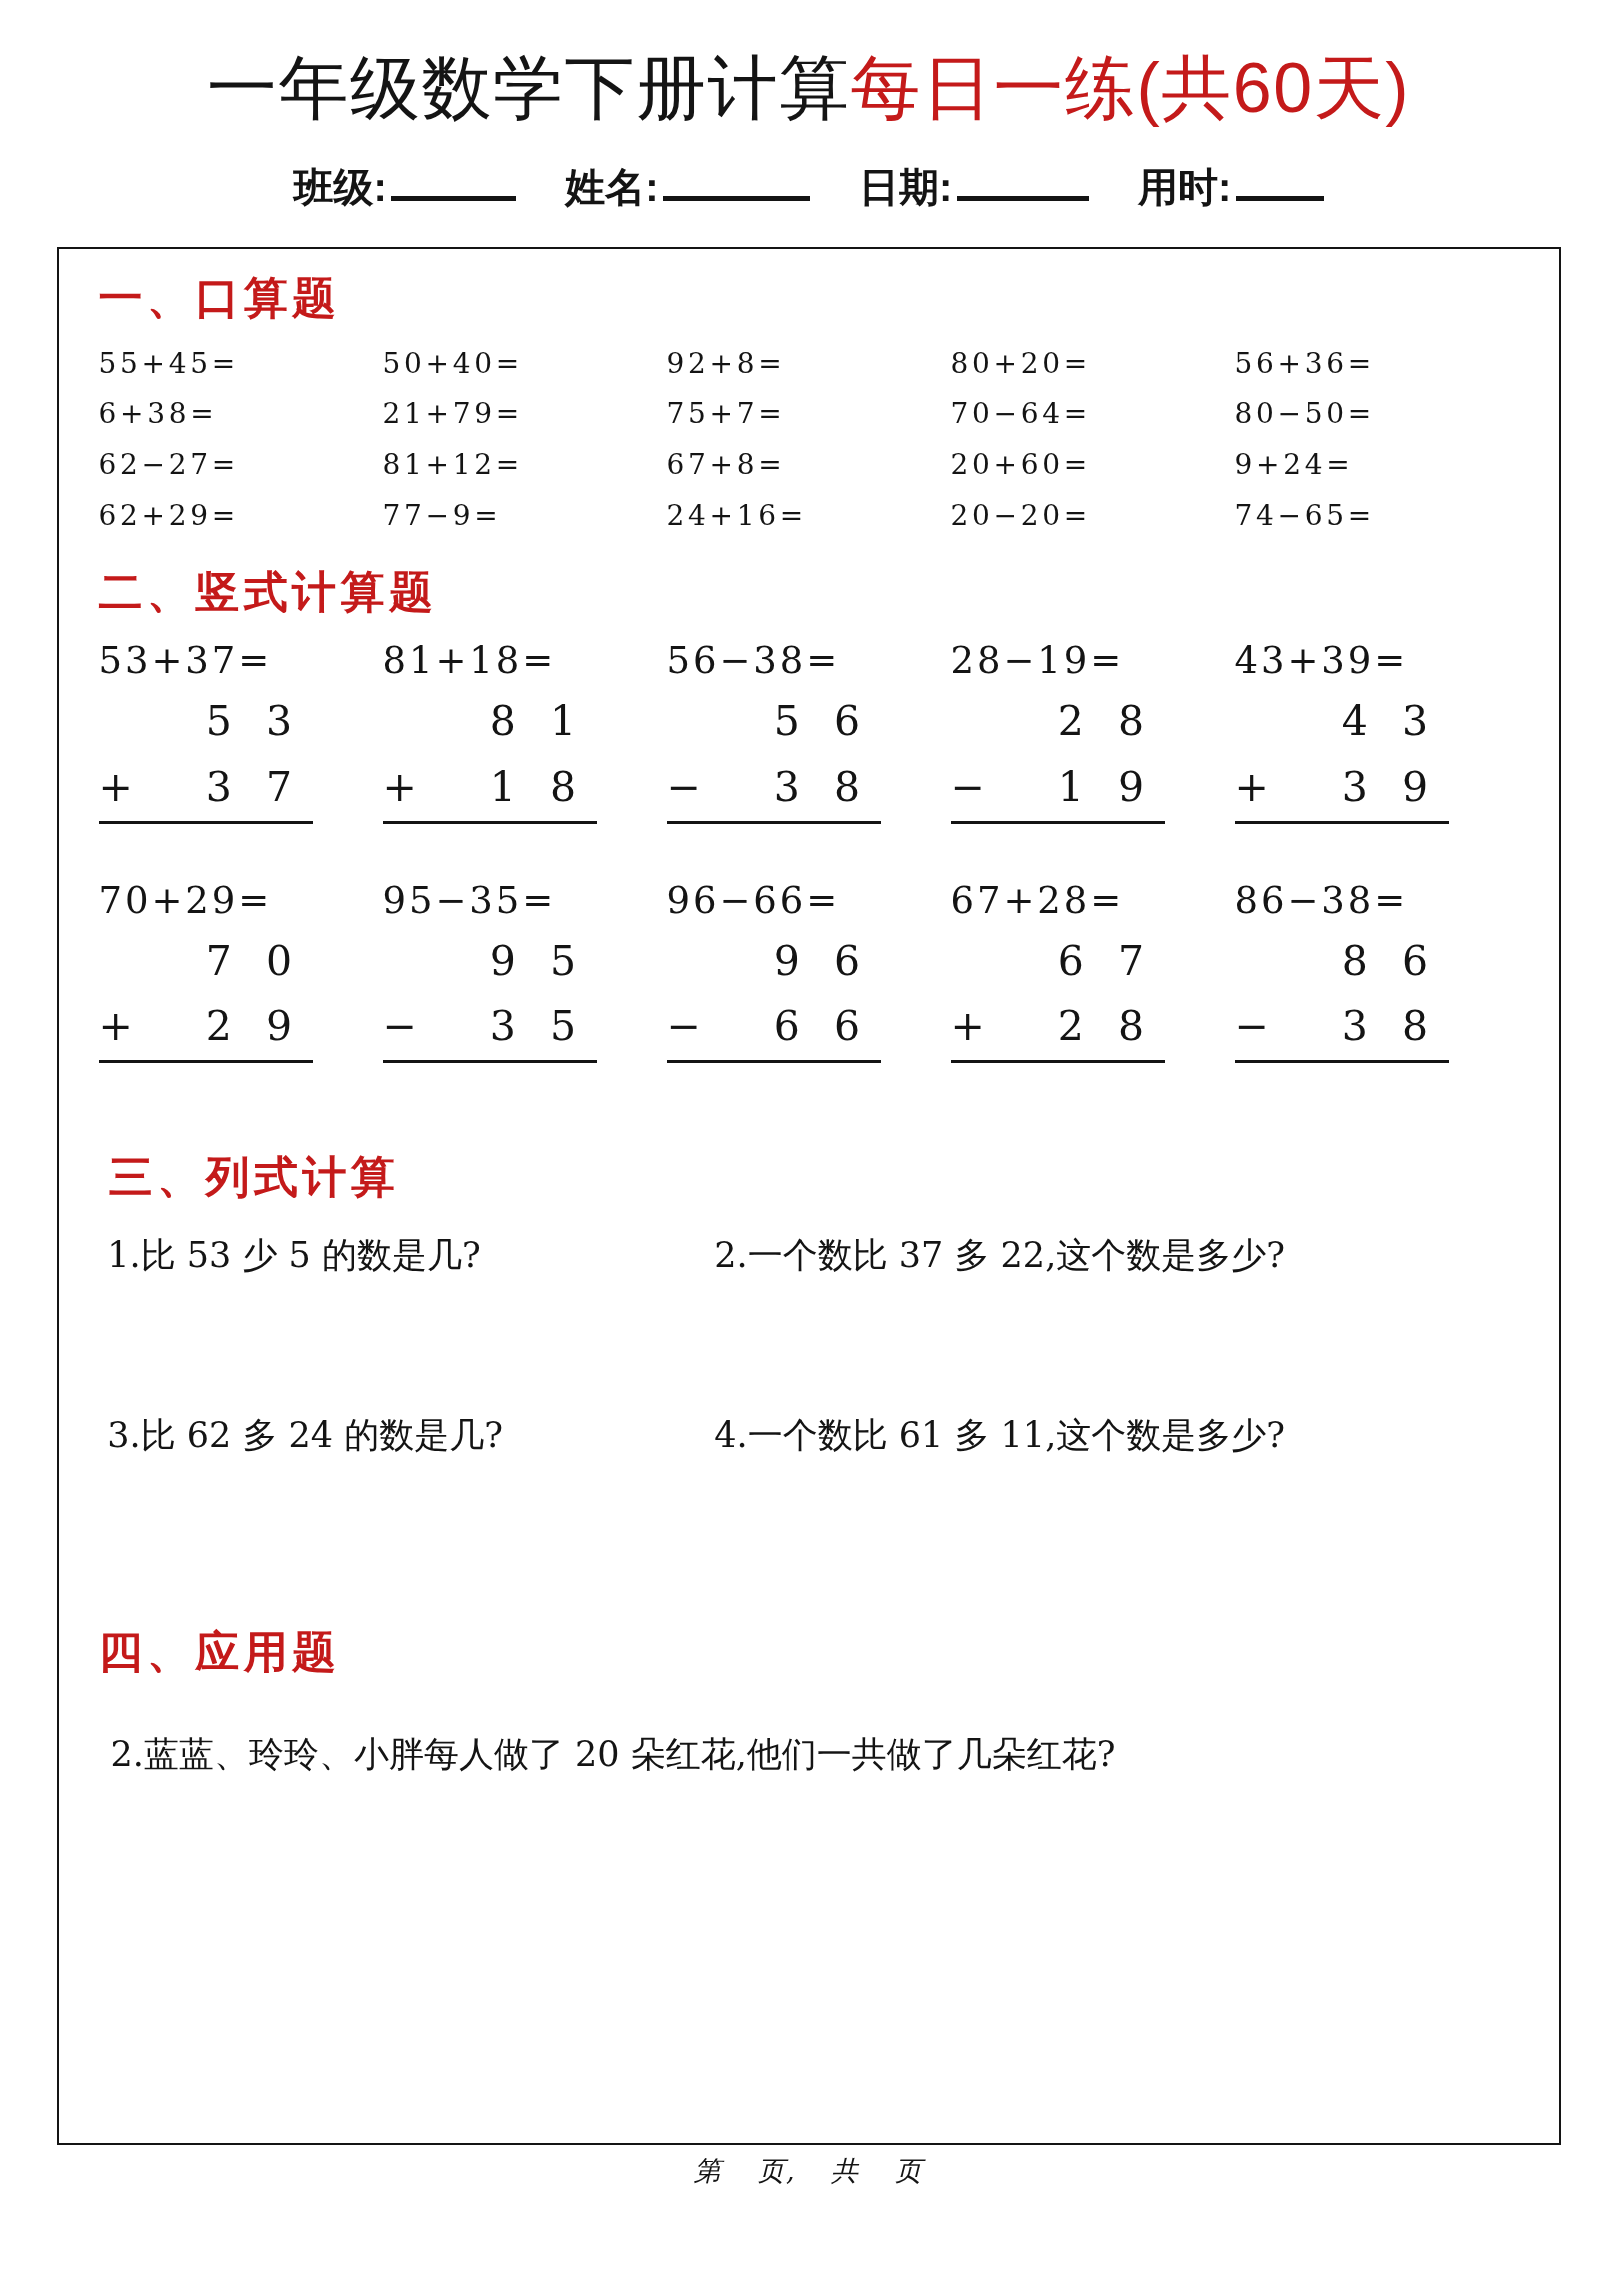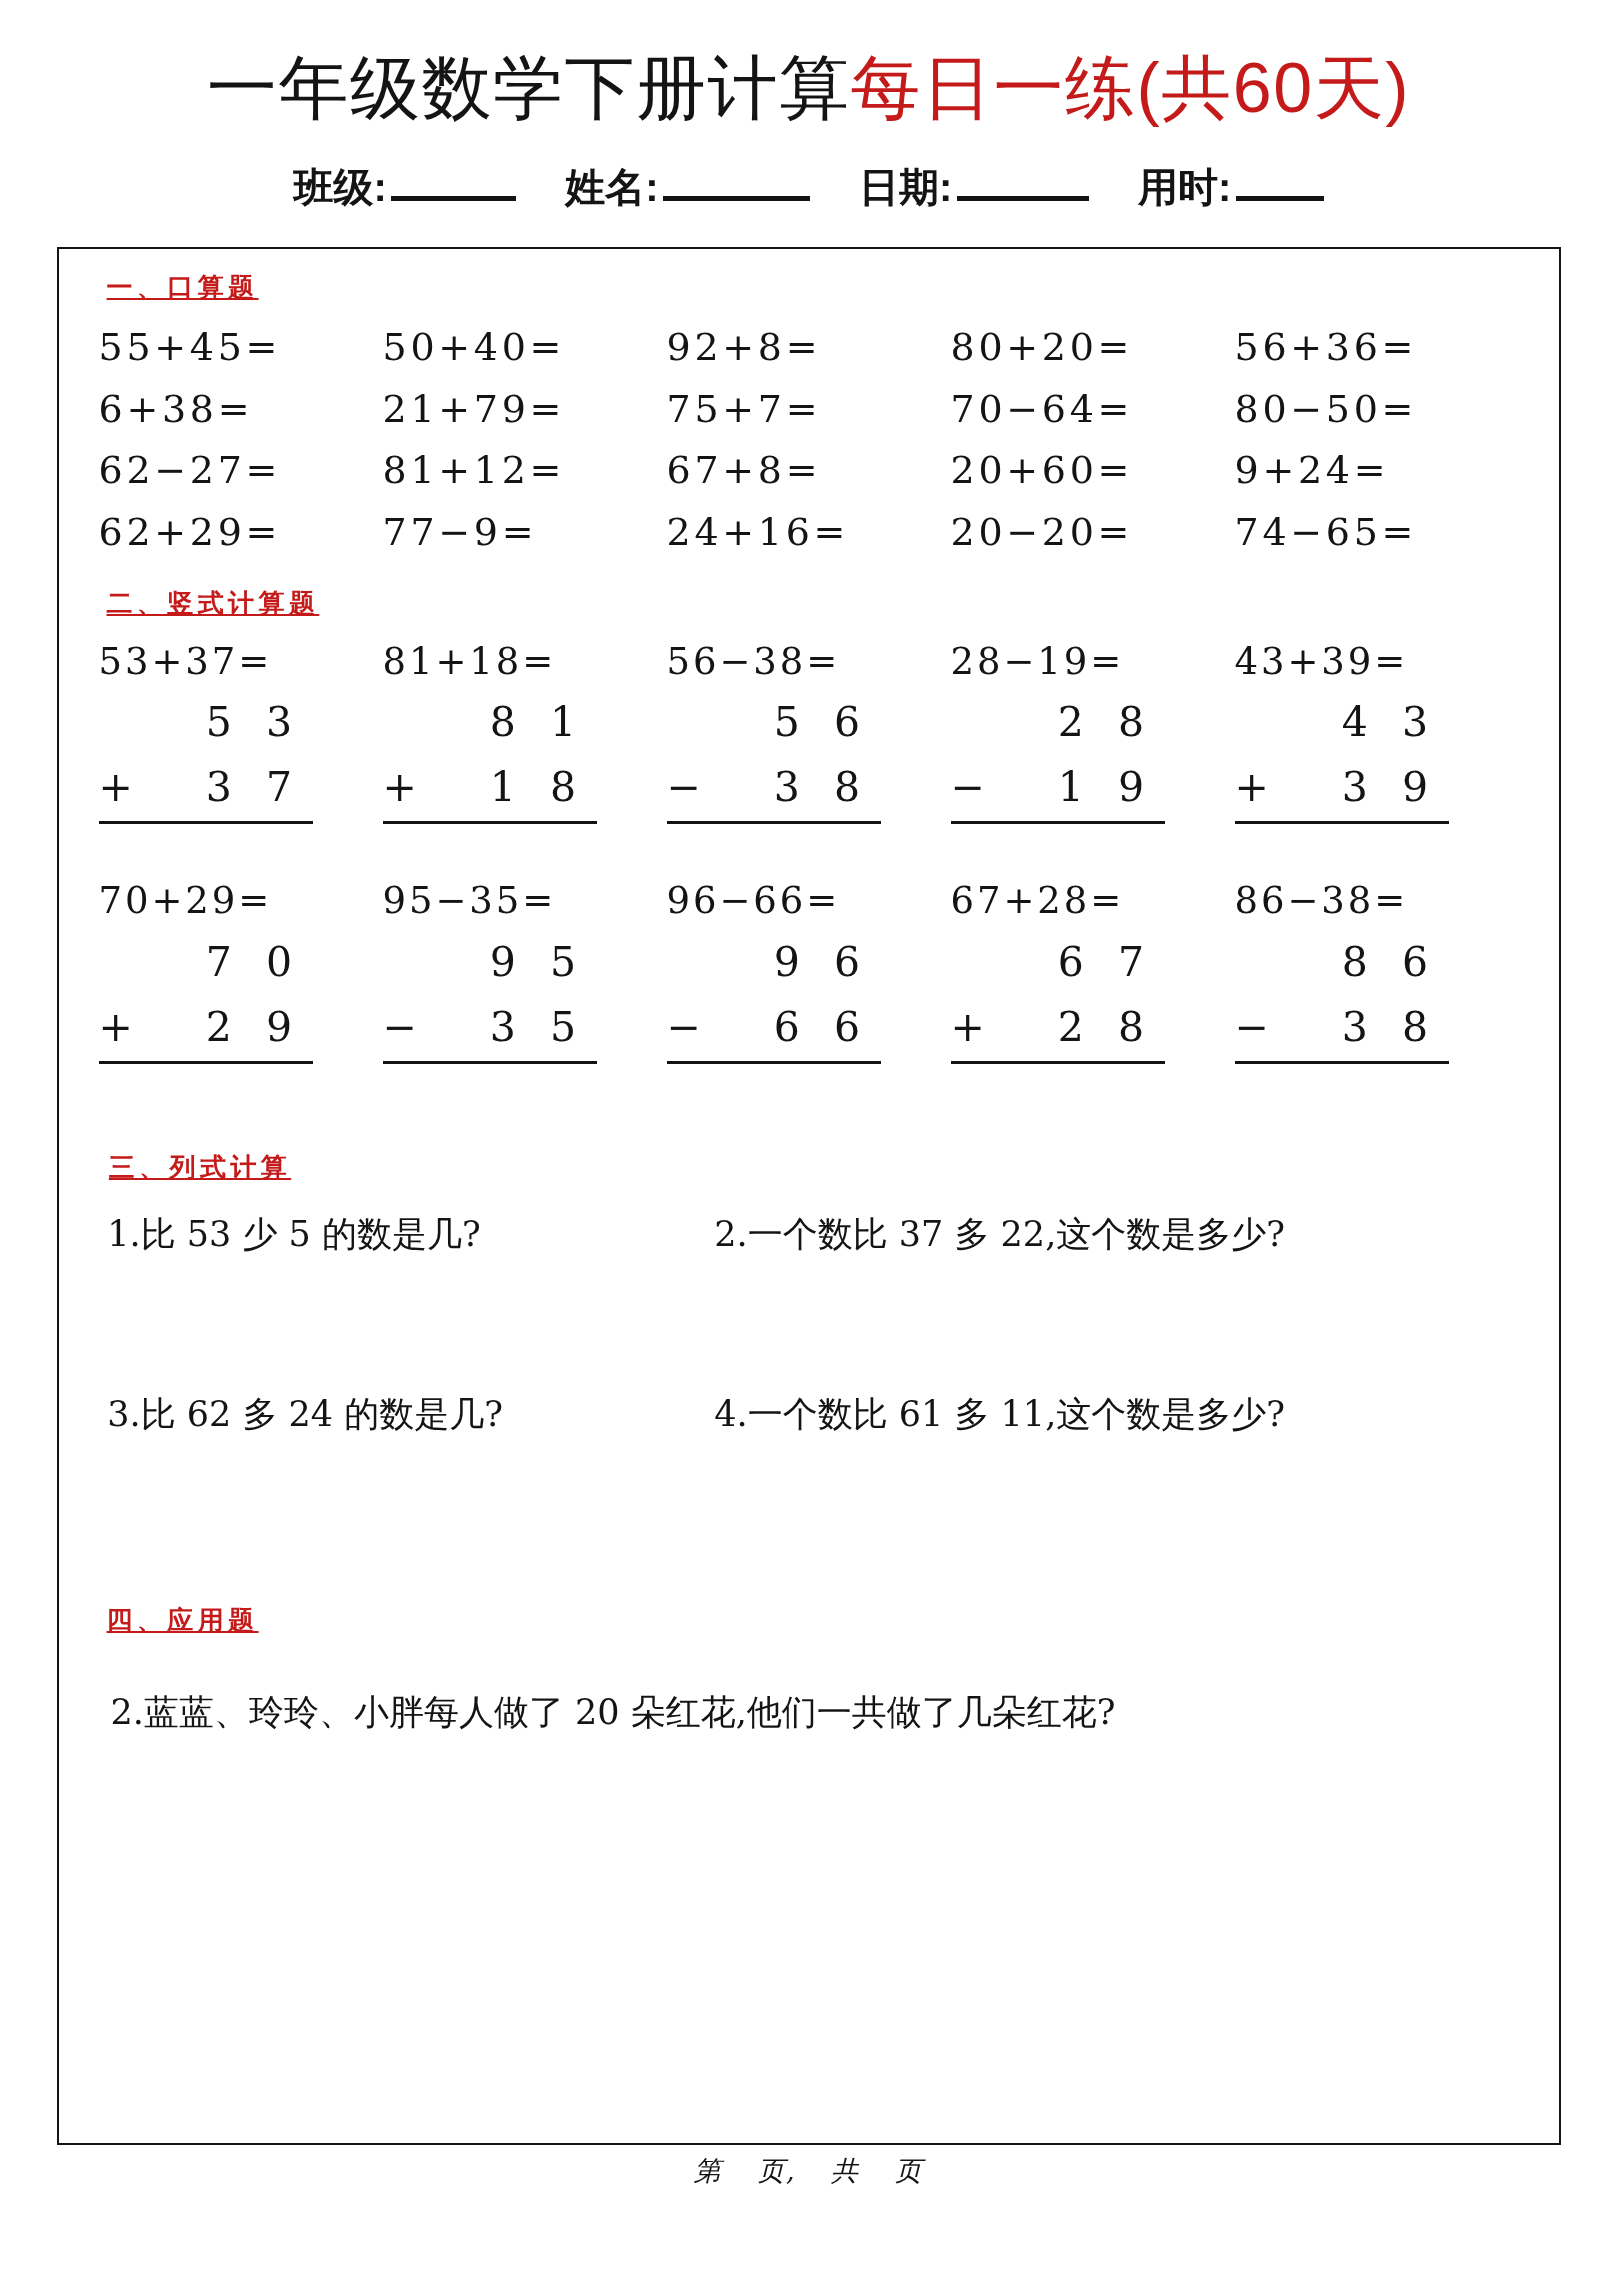--- a/index.html
+++ b/index.html
@@ -44,39 +44,38 @@
   
   .sheet {
     box-sizing:border-box;
     width:1504px; height:1898px;
     margin:32px auto 0 auto;
     border:2.9px solid #141414;
     padding:0 40px;
     overflow:hidden;
   }
   .sec-heading {
-    margin:8px;
+    margin:0;
     font-family:"Liberation Sans", sans-serif;
     font-weight:bold;
-    font-size:26px; line-height:1.2;
+    font-size:44px; line-height:1.2;
     letter-spacing:4.4px;
     color:#c41a1a;
-    text-decoration:underline;
   }
   .h1x { margin-top:23.5px; }
   .h2x { margin-top:34px; }
   .h3x { margin-top:88px; margin-left:10.3px; }
   .h4x { margin-top:167px; }
   
   .oral-grid {
     margin-top:22px;
     display:grid;
     grid-template-columns:repeat(5,1fr);
     row-gap:17.6px;
-    font-size:38px;
+    font-size:28px;
     letter-spacing:3.7px;
     white-space:nowrap;
   }
   
   .prob-grid {
     display:grid;
     grid-template-columns:repeat(5,1fr);
     font-size:37px;
     letter-spacing:2.9px;
     white-space:nowrap;

